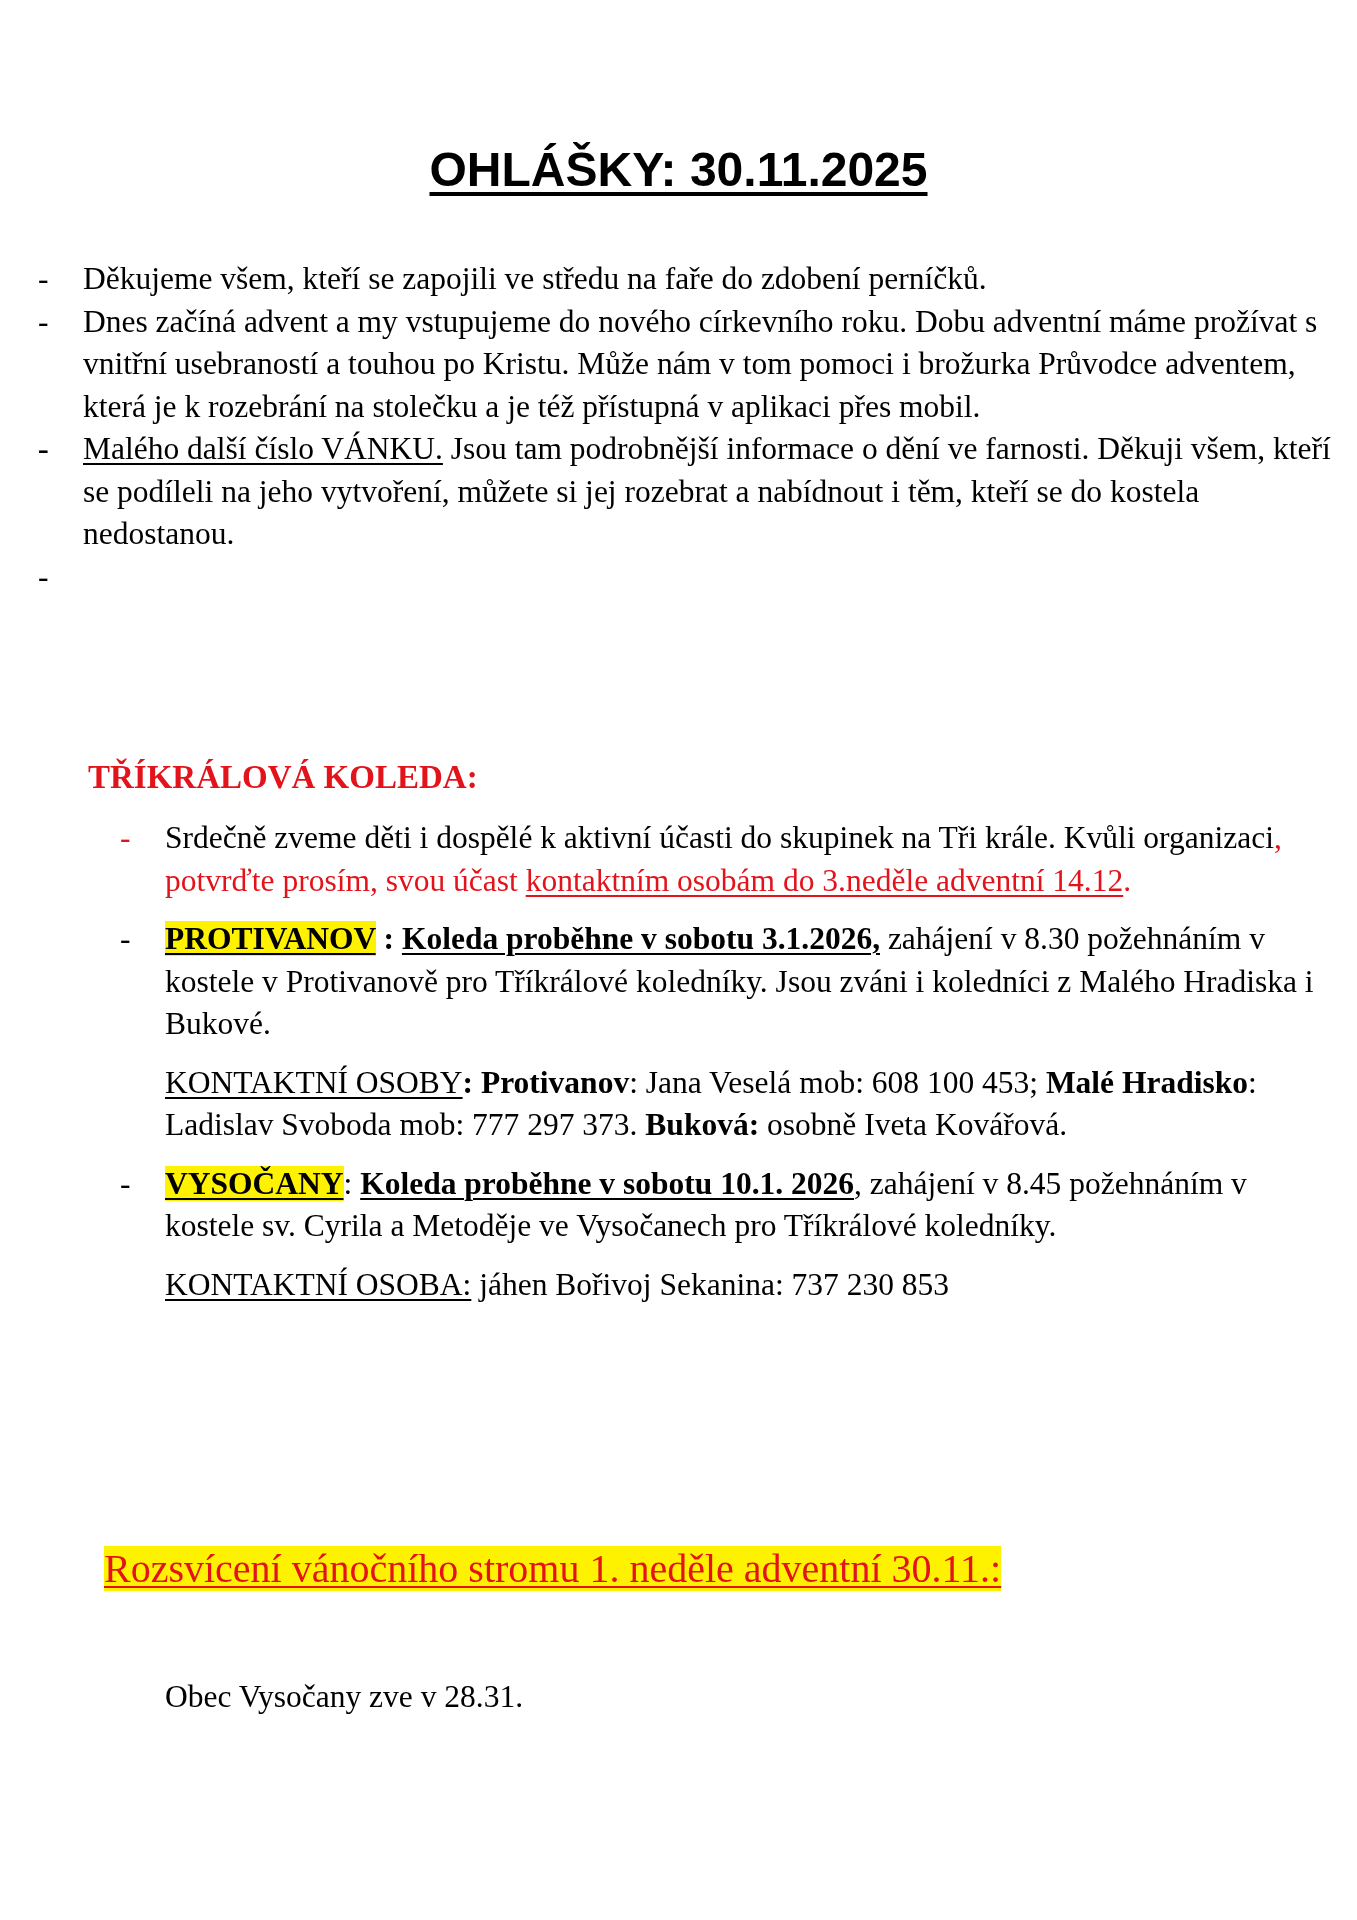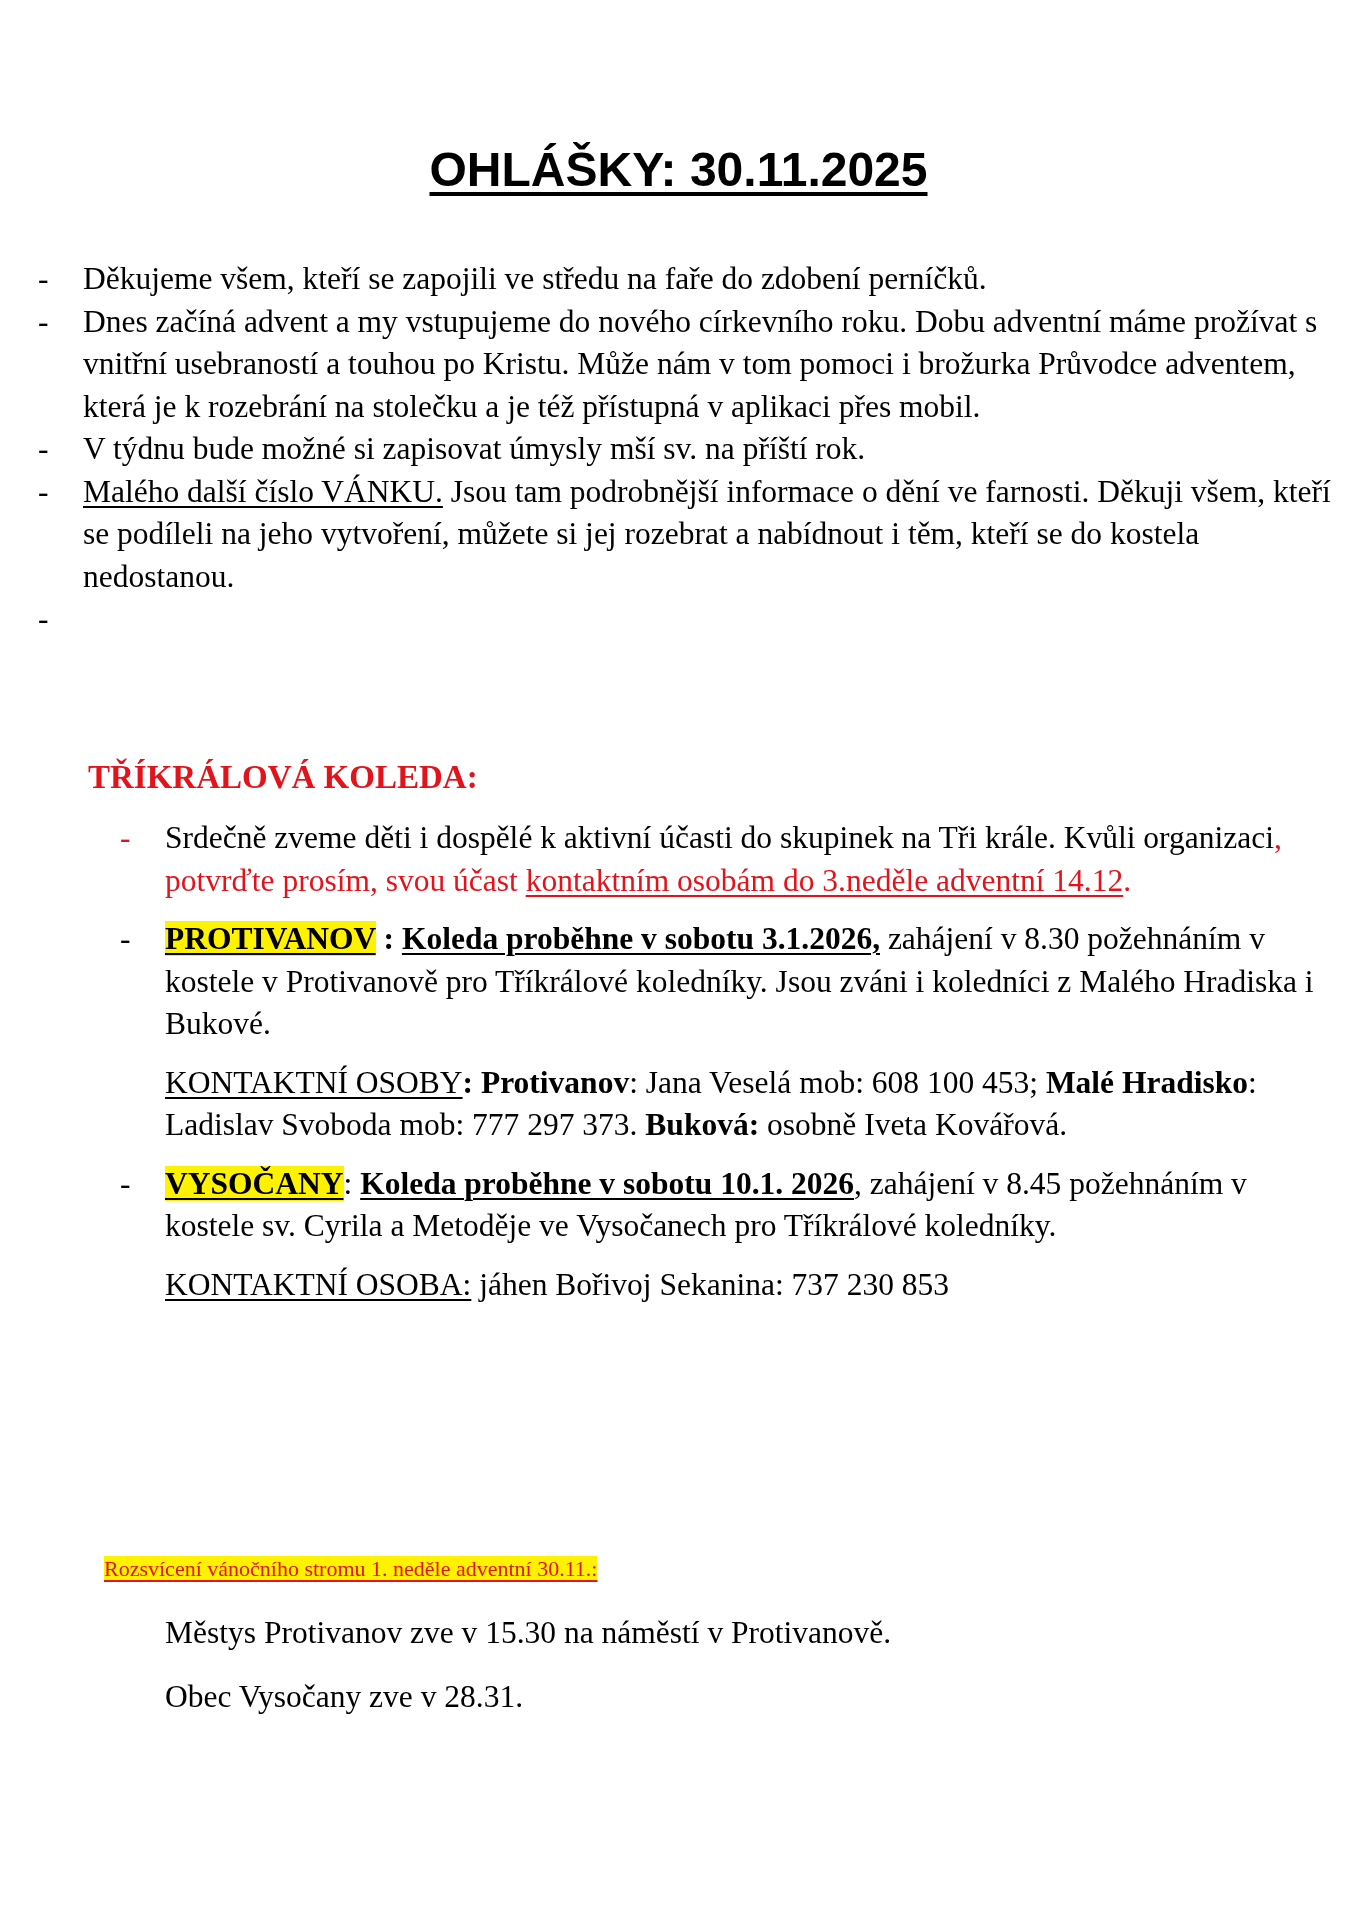--- a/index.html
+++ b/index.html
@@ -93,21 +93,21 @@
     }
     .koleda-list .dash.red-dash { color: #e3131b; }
     .block-protivanov { margin-top: 16px; }
     .block-vysocany { margin-top: 16px; }
     .sub-para { margin-top: 16px; }
 
     .rozsviceni {
       position: absolute;
       left: 82px;
       top: 1548px;
-      font-size: 22px;
+      font-size: 40px;
       line-height: 42px;
       color: #e3131b;
       padding-left: 22px;
     }
     .rozsviceni span {
       background: #fff200;
       text-decoration: underline;
       text-underline-offset: 4px;
       text-decoration-thickness: 2px;
     }
@@ -133,21 +133,20 @@
     <li>
       <span class="dash">-</span>
       <span>Děkujeme všem, kteří se zapojili ve středu na faře do zdobení perníčků.</span>
     </li>
     <li>
       <span class="dash">-</span>
       <span>Dnes začíná advent a my vstupujeme do nového církevního roku. Dobu adventní máme prožívat s vnitřní usebraností a touhou po Kristu. Může nám v tom pomoci i brožurka Průvodce adventem, která je k rozebrání na stolečku a je též přístupná v aplikaci přes mobil.</span>
     </li>
     <li>
       <span class="dash">-</span>
-      <span>V týdnu bude možné si zapisovat úmysly mší sv. na příští rok.</span>
     </li>
     <li>
       <span class="dash">-</span>
       <span class="u">Malého další číslo VÁNKU.</span><span> Jsou tam podrobnější informace o dění ve farnosti. Děkuji všem, kteří se podíleli na jeho vytvoření, můžete si jej rozebrat a nabídnout i těm, kteří se do kostela nedostanou.</span>
     </li>
     <li>
       <span class="dash">-</span>
     </li>
   </ul>
 
@@ -172,16 +171,15 @@
       <span class="b u hl">VYSOČANY</span><span>: </span><span class="b u">Koleda proběhne v sobotu 10.1. 2026</span><span>, zahájení v 8.45 požehnáním v kostele sv. Cyrila a Metoděje ve Vysočanech pro Tříkrálové koledníky.</span>
       <div class="sub-para">
         <span class="u">KONTAKTNÍ OSOBA:</span><span> jáhen Bořivoj Sekanina: 737 230 853</span>
       </div>
     </li>
   </ul>
 
   <div class="rozsviceni">
     <span>Rozsvícení vánočního stromu 1. neděle adventní 30.11.:</span>
   </div>
-  <div class="tree-line tree-line-1">Městys Protivanov zve v 15.30 na náměstí v Protivanově.</div>
   <div class="tree-line tree-line-2">Obec Vysočany zve v 28.31.</div>
 
 </div>
 
 </body></html>

